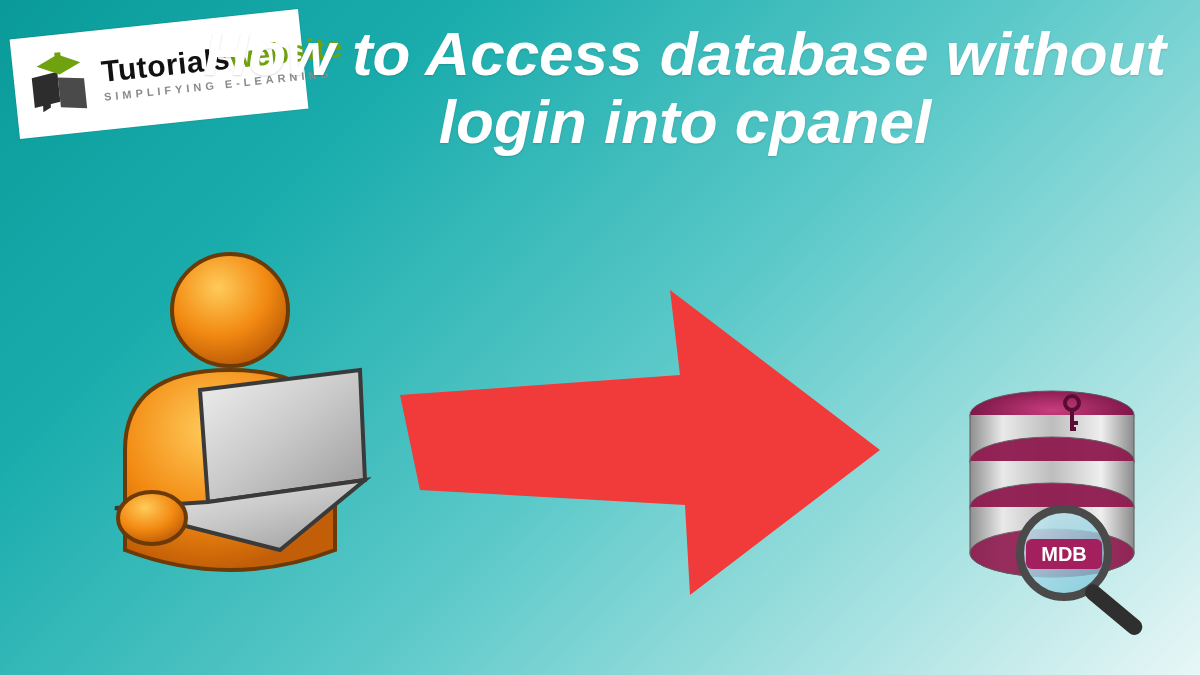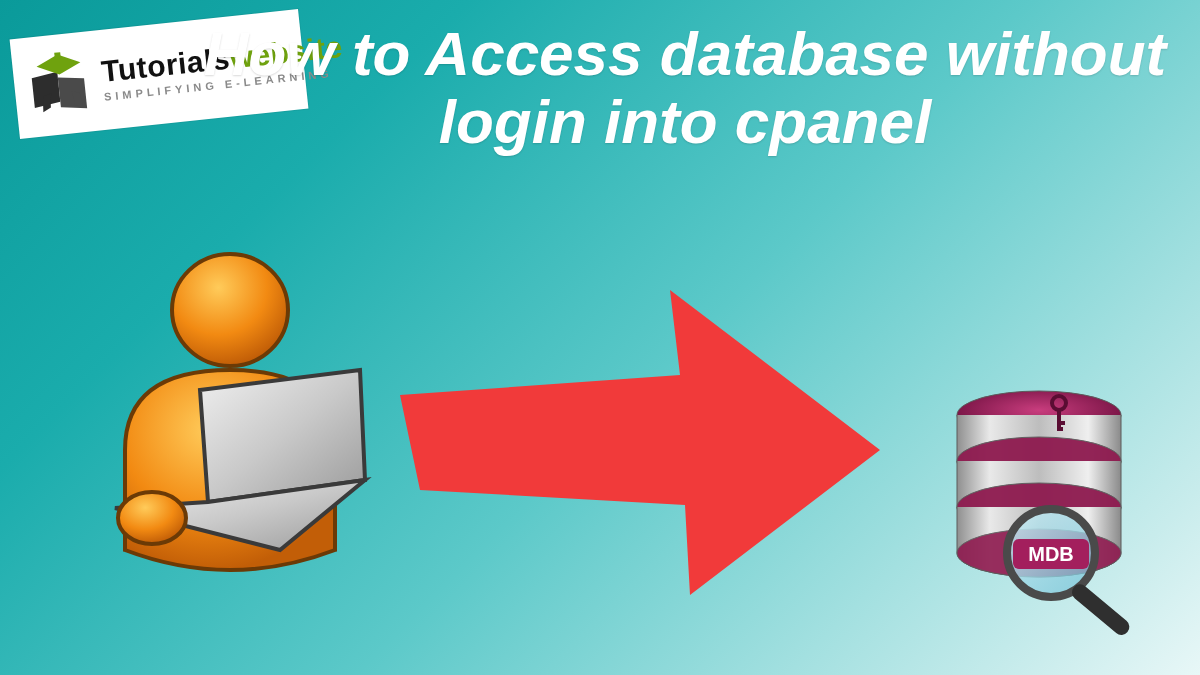--- a/index.html
+++ b/index.html
@@ -60,21 +60,21 @@
     position: absolute;
     left: 400px;
     top: 280px;
     width: 480px;
     height: 320px;
   }
 
   
   .db {
     position: absolute;
-    right: 41px;
+    right: 28px;
     top: 385px;
     width: 220px;
     height: 260px;
   }
 </style>
 </head>
 <body>
 
 <div class="canvas">
 

